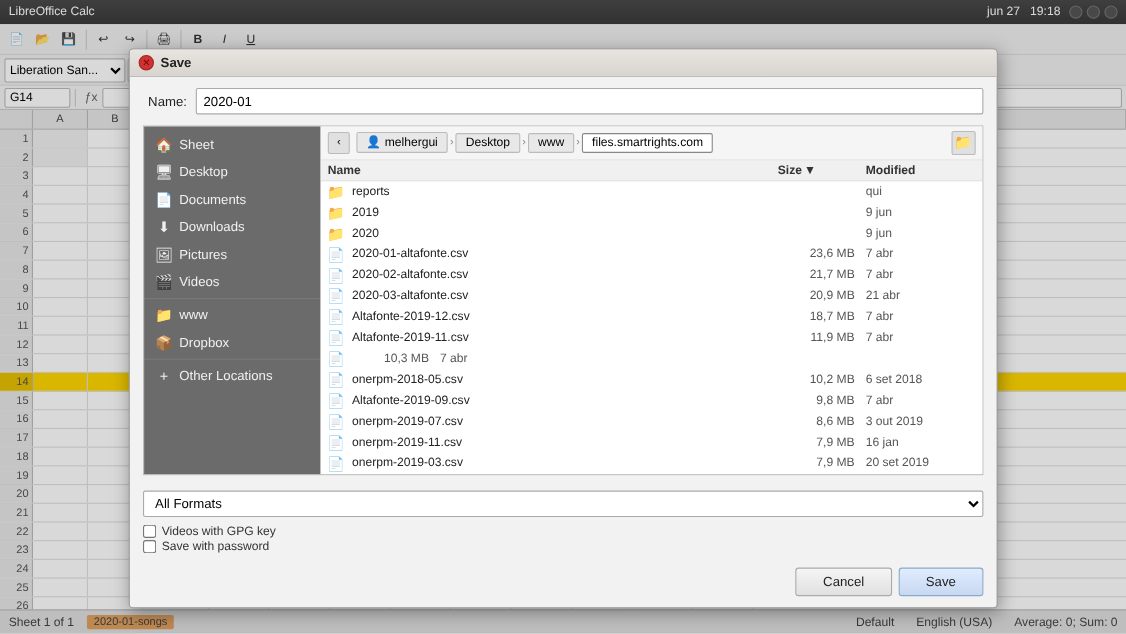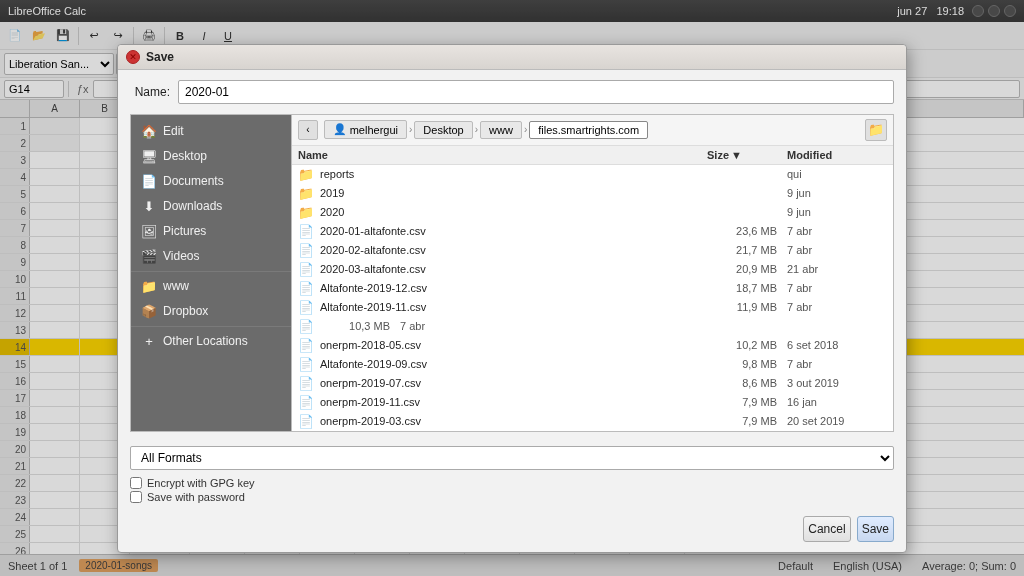--- a/index.html
+++ b/index.html
@@ -324,21 +324,21 @@
 
     
     .dialog-buttons {
       display: flex;
       justify-content: flex-end;
       gap: 6px;
       padding-top: 6px;
     }
     .btn {
       height: 26px;
-      padding: 0 4px;
+      padding: 0 24px;
       border: 1px solid #aaa;
       border-radius: 3px;
       background: linear-gradient(to bottom, #f5f5f5, #e0e0e0);
       cursor: pointer;
       font-size: 12px;
       color: #222;
     }
     .btn-primary {
       background: linear-gradient(to bottom, #e0ecff, #c8d8f0);
       border-color: #88aacc;
@@ -882,21 +882,21 @@
       <div class="name-row">
         <span class="name-label">Name:</span>
         <input class="name-input" type="text" value="2020-01" style="">
       </div>
 
       <div class="main-area">
 
         <div class="left-panel">
           <div class="place-item">
             <span class="place-icon">🏠</span>
-            <span>Edit</span>
+            <span>Sheet</span>
           </div>
           <div class="place-item">
             <span class="place-icon">🖥</span>
             <span>Desktop</span>
           </div>
           <div class="place-item">
             <span class="place-icon">📄</span>
             <span>Documents</span>
           </div>
           <div class="place-item">
@@ -1054,21 +1054,21 @@
           <option>All Formats</option>
           <option>CSV</option>
           <option>ODS</option>
           <option>XLSX</option>
         </select>
       </div>
 
       <div class="options-row">
         <div class="option-item">
           <input type="checkbox" id="chk-encrypt" style="">
-          <label for="chk-encrypt">Encrypt with GPG key</label>
+          <label for="chk-encrypt">Videos with GPG key</label>
         </div>
         <div class="option-item">
           <input type="checkbox" id="chk-password" style="">
           <label for="chk-password">Save with password</label>
         </div>
       </div>
 
       <div class="dialog-buttons">
         <button class="btn">Cancel</button>
         <button class="btn btn-primary">Save</button>

